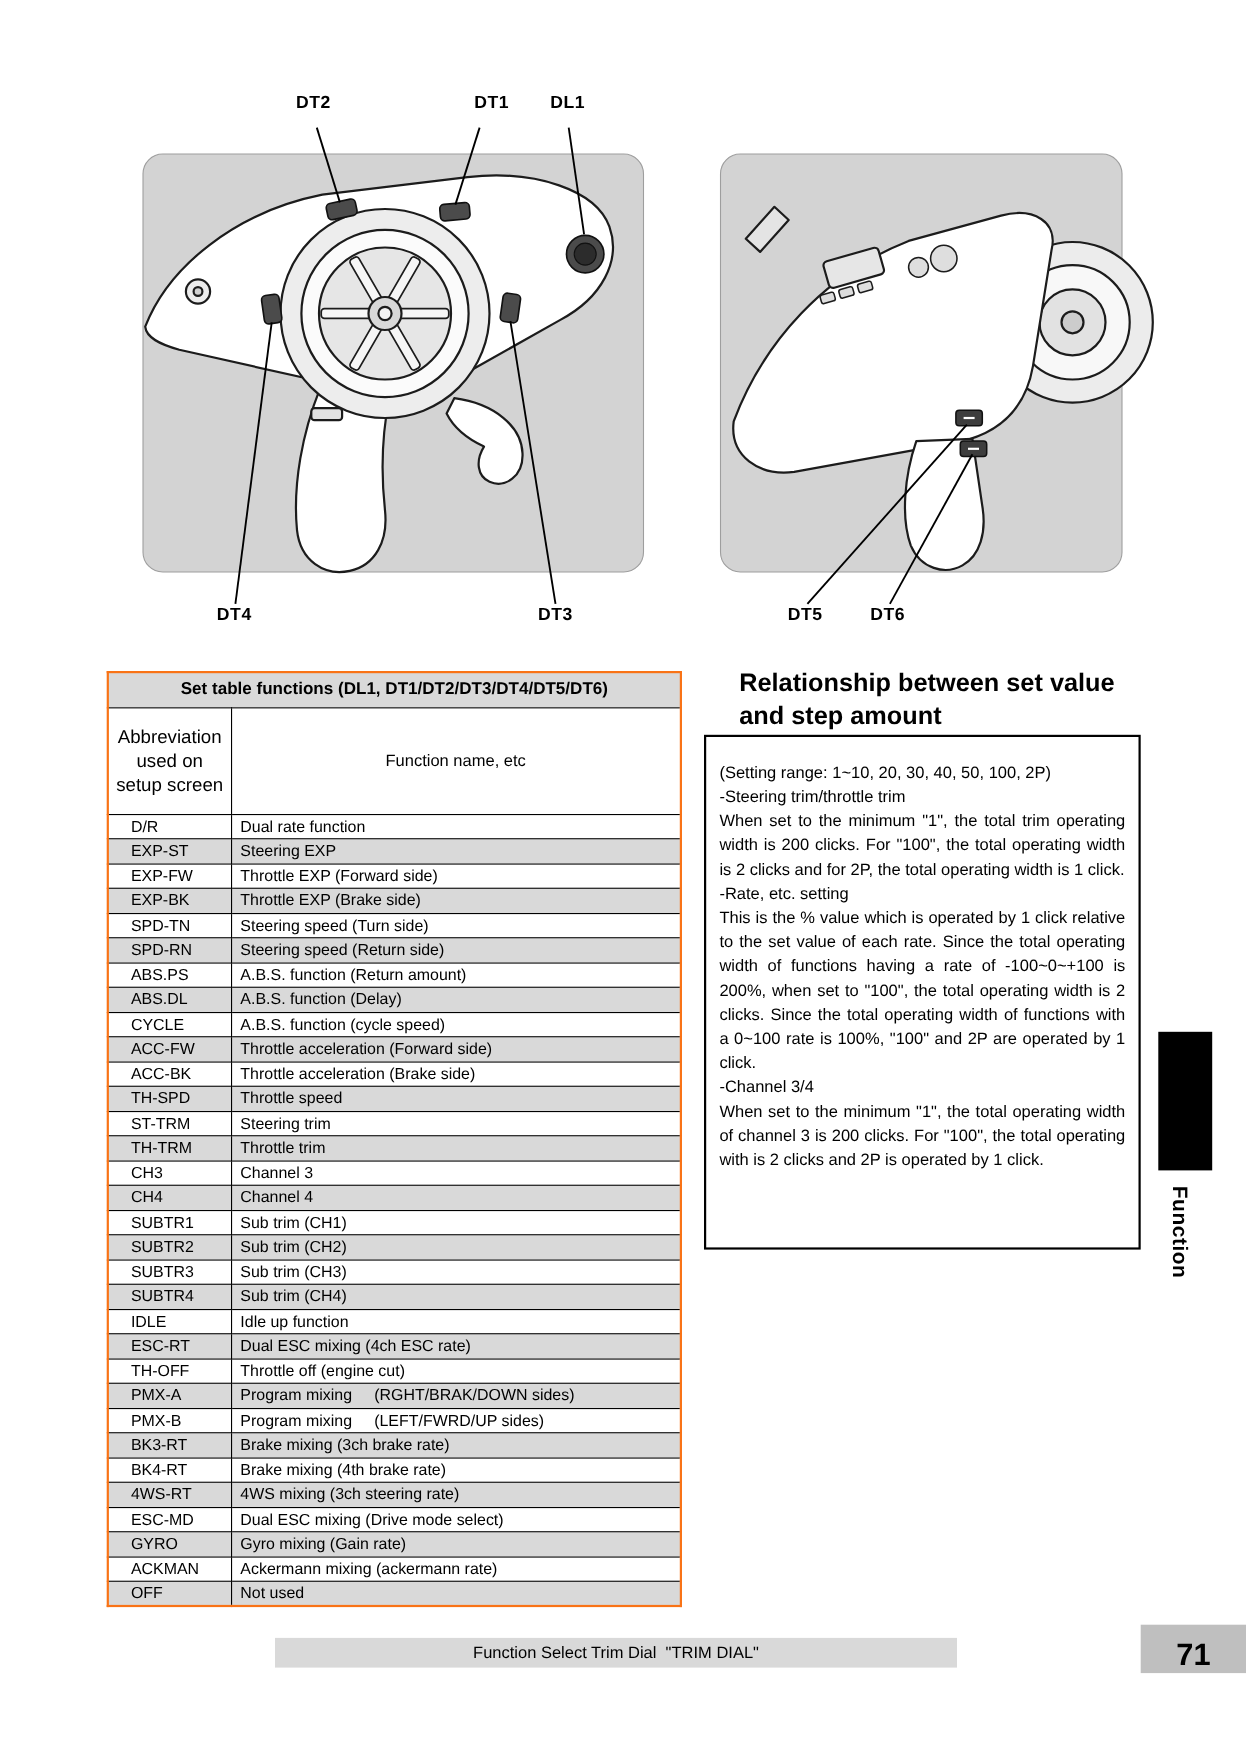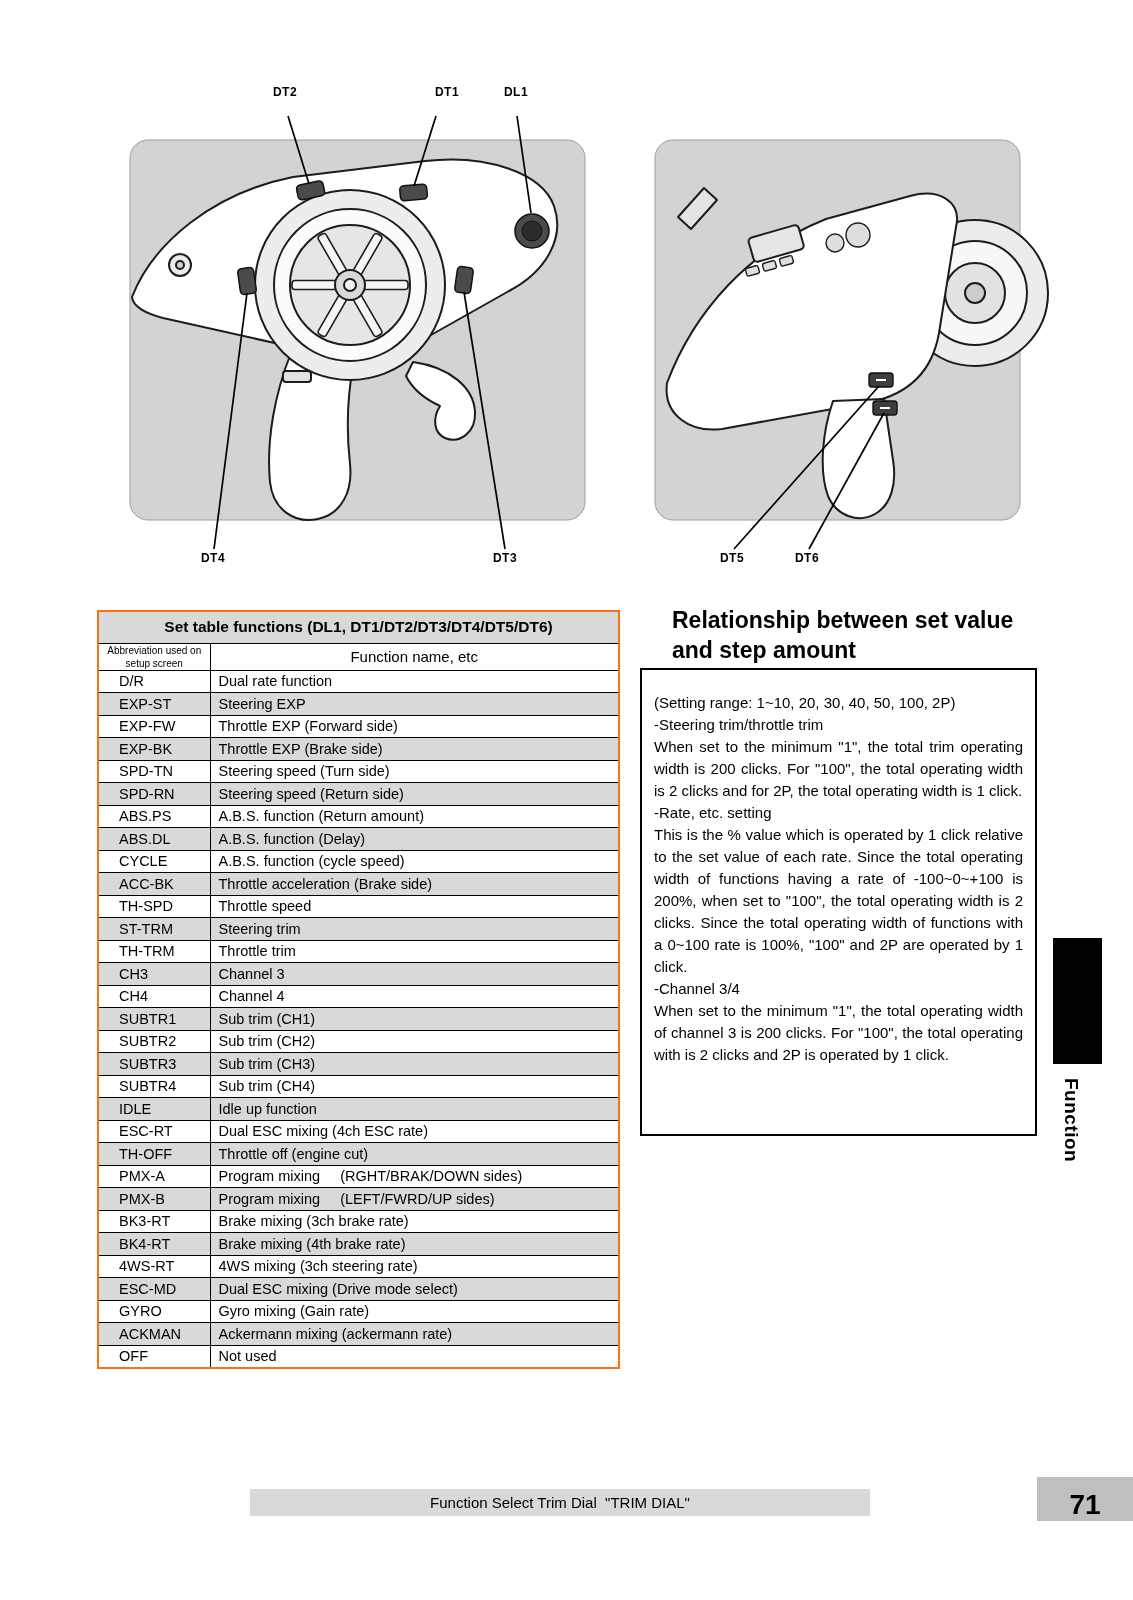--- a/index.html
+++ b/index.html
@@ -9,36 +9,36 @@
     font-family:"Liberation Sans","DejaVu Sans",sans-serif; color:#000;
     overflow:hidden;
   }
 
   
   .figure { position:absolute; }
   #fig-left  { left:95px;  top:85px; width:505px; height:500px; }
   #fig-right { left:650px; top:85px; width:420px; height:500px; }
   .fig-label {
     position:absolute; width:60px; text-align:center;
-    font-size:12px; font-weight:bold; letter-spacing:0.5px;
+    font-size:16px; font-weight:bold; letter-spacing:0.5px;
   }
 
   
   .func-table {
     position:absolute; left:97px; top:610px; width:523px;
     border-collapse:collapse; border:2px solid #f97316; font-size:14.5px;
     background:#fff;
   }
   .func-table th, .func-table td { border:1px solid #000; padding:2px 8px; }
   .func-table .title-cell {
     background:#d9d9d9; font-size:15.5px; font-weight:bold;
     text-align:center; height:32px;
   }
   .func-table thead th { font-weight:normal; text-align:center; background:#fff; vertical-align:middle; }
-  th.col-abbr { width:112px; font-size:10px; line-height:1.3; padding:0 3px; }
+  th.col-abbr { width:112px; font-size:17px; line-height:1.3; padding:15px 3px; }
   th.col-func { font-size:15px; }
   .func-table tbody td { height:22.5px; white-space:nowrap; }
   .func-table tbody td.abbr { padding-left:20px; }
   .func-table tbody tr:nth-child(even) { background:#d9d9d9; }
 
   
   .info-heading {
     position:absolute; left:672px; top:606px; width:370px;
     font-size:23px; font-weight:bold; line-height:1.3;
   }
@@ -196,20 +196,24 @@
       </tr>
       <tr>
         <td class="abbr">ABS.DL</td>
         <td>A.B.S. function (Delay)</td>
       </tr>
       <tr>
         <td class="abbr">CYCLE</td>
         <td>A.B.S. function (cycle speed)</td>
       </tr>
       <tr>
+        <td class="abbr">ACC-FW</td>
+        <td>Throttle acceleration (Forward side)</td>
+      </tr>
+      <tr>
         <td class="abbr">ACC-BK</td>
         <td>Throttle acceleration (Brake side)</td>
       </tr>
       <tr>
         <td class="abbr">TH-SPD</td>
         <td>Throttle speed</td>
       </tr>
       <tr>
         <td class="abbr">ST-TRM</td>
         <td>Steering trim</td>

